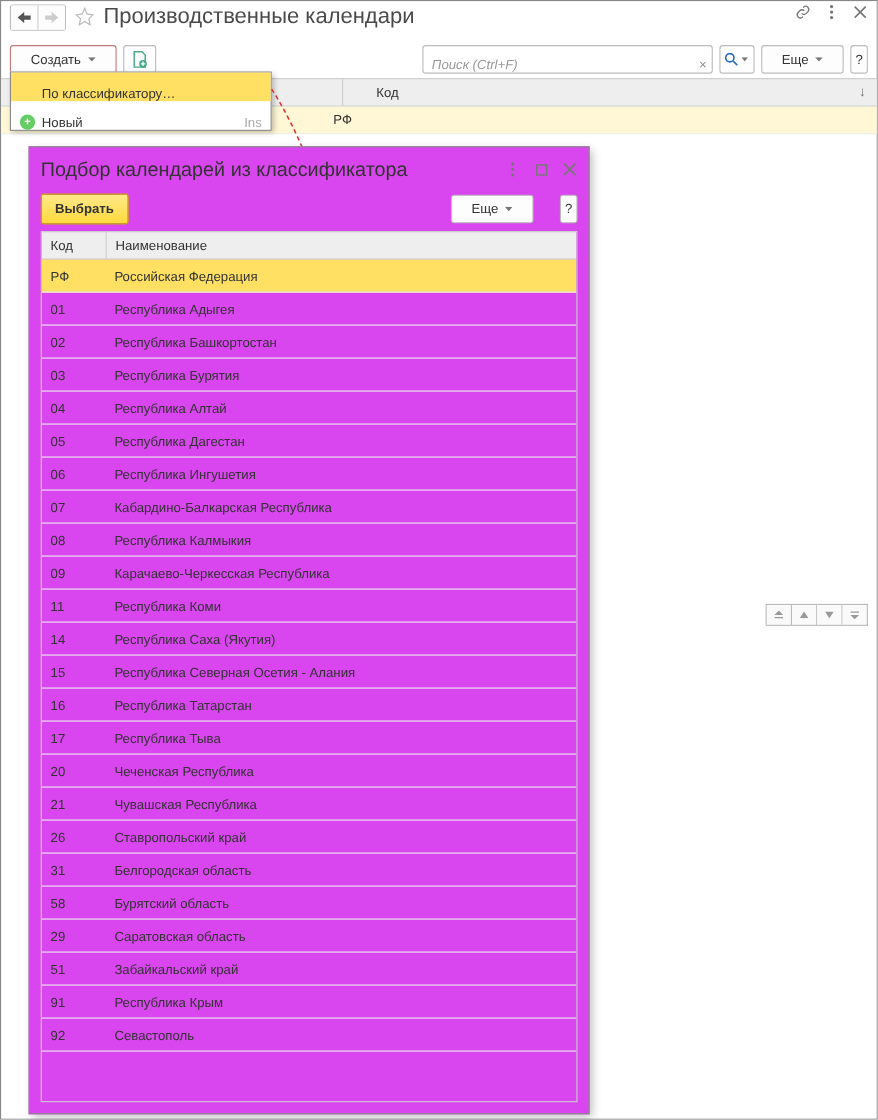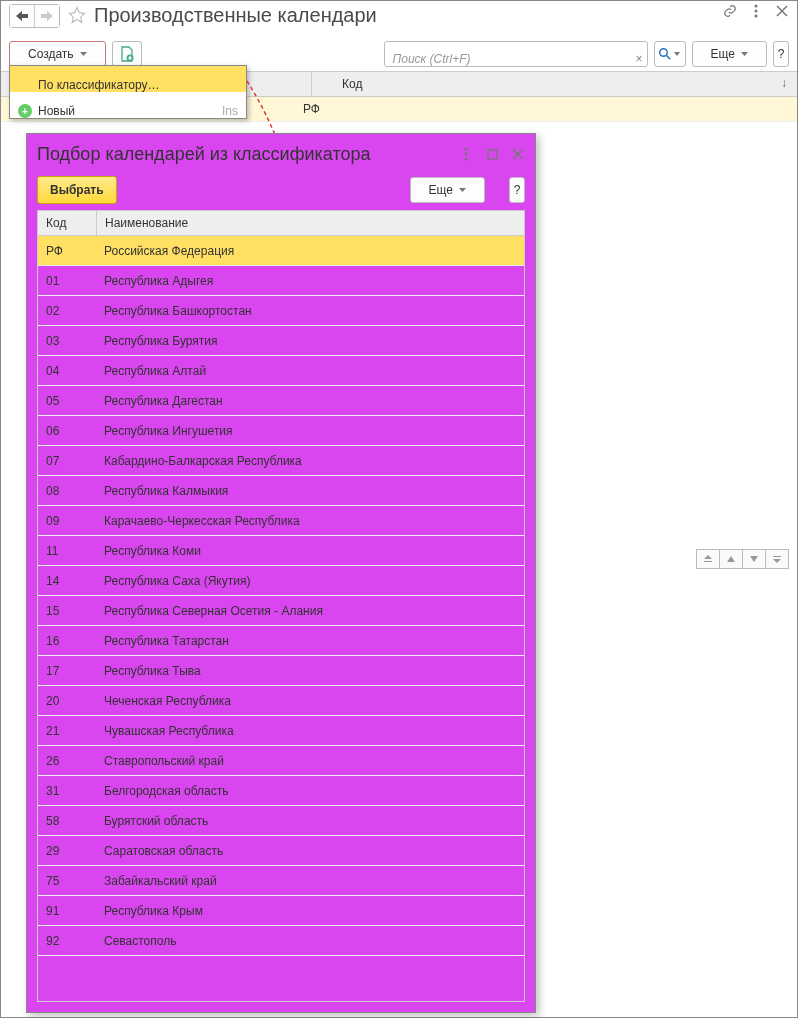--- a/index.html
+++ b/index.html
@@ -329,21 +329,21 @@
           </div>
           <div class="prow">
             <div class="pc1">58</div>
             <div class="pc2">Бурятский область</div>
           </div>
           <div class="prow">
             <div class="pc1">29</div>
             <div class="pc2">Саратовская область</div>
           </div>
           <div class="prow">
-            <div class="pc1">75</div>
+            <div class="pc1">51</div>
             <div class="pc2">Забайкальский край</div>
           </div>
           <div class="prow">
             <div class="pc1">91</div>
             <div class="pc2">Республика Крым</div>
           </div>
           <div class="prow">
             <div class="pc1">92</div>
             <div class="pc2">Севастополь</div>
           </div>

